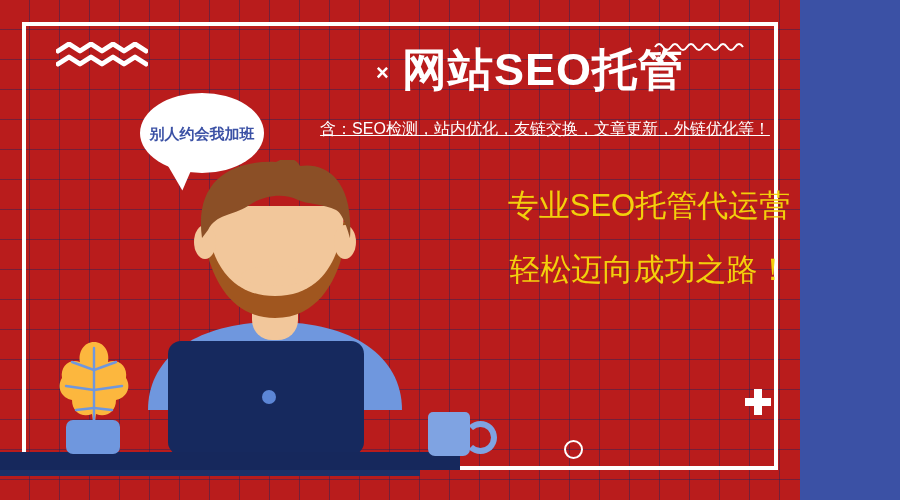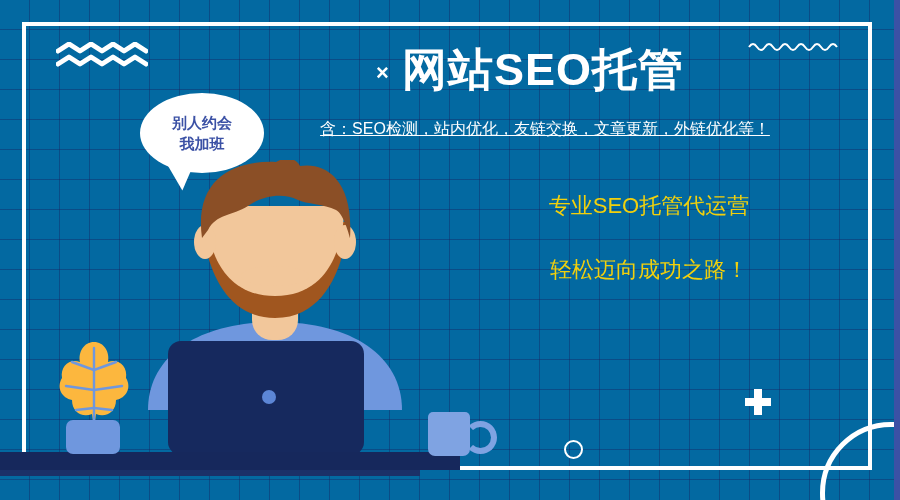--- a/index.html
+++ b/index.html
@@ -2,22 +2,22 @@
 <html><head>
 <meta charset="utf-8">
 <style>
   html,body{margin:0;padding:0;}
   body{
     width:900px;height:500px;overflow:hidden;
     font-family:"Liberation Sans","DejaVu Sans",sans-serif;
     background:#3b51a5;
   }
   #banner{
-    position:relative;width:894px;height:500px;overflow:hidden;
-    background:#0369a1;
+    position:relative;width:800px;height:500px;overflow:hidden;
+    background:#b91c1c;
   }
   
   .grid{
     position:absolute;inset:0;
     background-image:
       linear-gradient(to right, rgba(20,36,100,.42) 1px, transparent 1px),
       linear-gradient(to bottom, rgba(20,36,100,.42) 1px, transparent 1px);
     background-size:30px 30px;
     background-position:-1px -1px;
   }
@@ -59,32 +59,32 @@
     font-size:22px;vertical-align:middle;margin-right:12px;font-weight:bold;
   }
   .subtitle{
     position:absolute;left:200px;top:118px;width:690px;text-align:center;
     color:#ffffff;font-size:16px;line-height:22px;white-space:nowrap;text-decoration:underline;
   }
   .slogans{
     position:absolute;left:418px;top:188px;width:462px;text-align:center;
   }
   .slogan{
-    color:#f2d00c;font-size:22px;line-height:36px;font-weight:500;
+    color:#f2d00c;font-size:31px;line-height:36px;font-weight:500;
     margin-bottom:28px;white-space:nowrap;
   }
   .slogan:last-child{margin-bottom:5px;}
 
   
   .bubble{
     position:absolute;left:140px;top:93px;width:124px;height:80px;
     background:#ffffff;border-radius:50%/50%;
   }
   .bubble-text{
-    position:absolute;inset:0;display:flex;flex-direction:column;
+    position:absolute;inset:0;display:flex;flex-direction:row;
     align-items:center;justify-content:center;
     color:#3b51a5;font-size:15px;line-height:21px;font-weight:bold;
   }
   .bubble-tail{
     position:absolute;left:168px;top:155px;width:0;height:0;
     border-left:10px solid transparent;
     border-right:26px solid transparent;
     border-top:34px solid #ffffff;
     transform:rotate(-14deg);
   }

